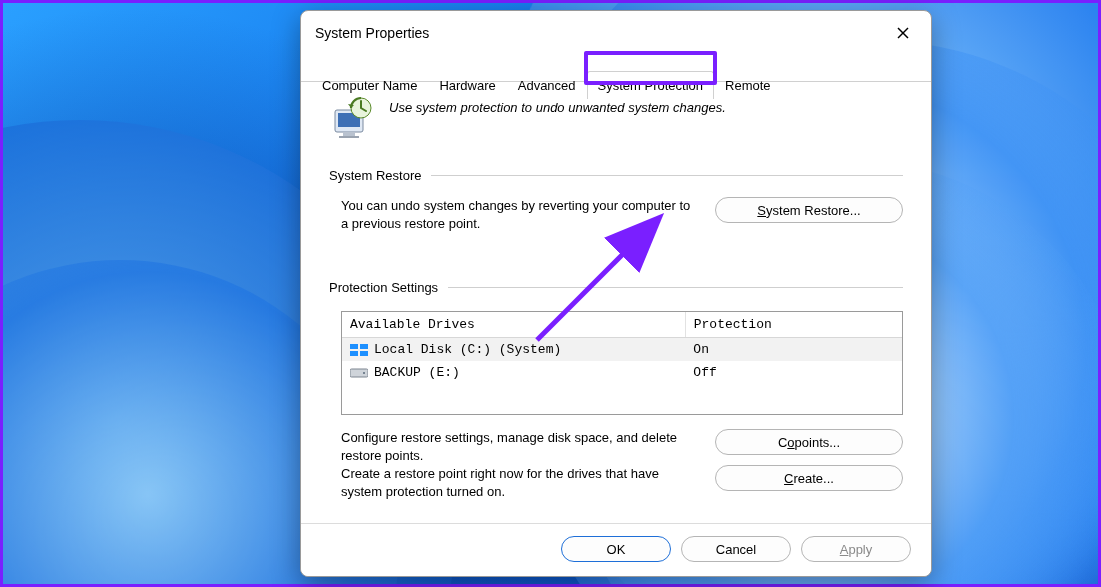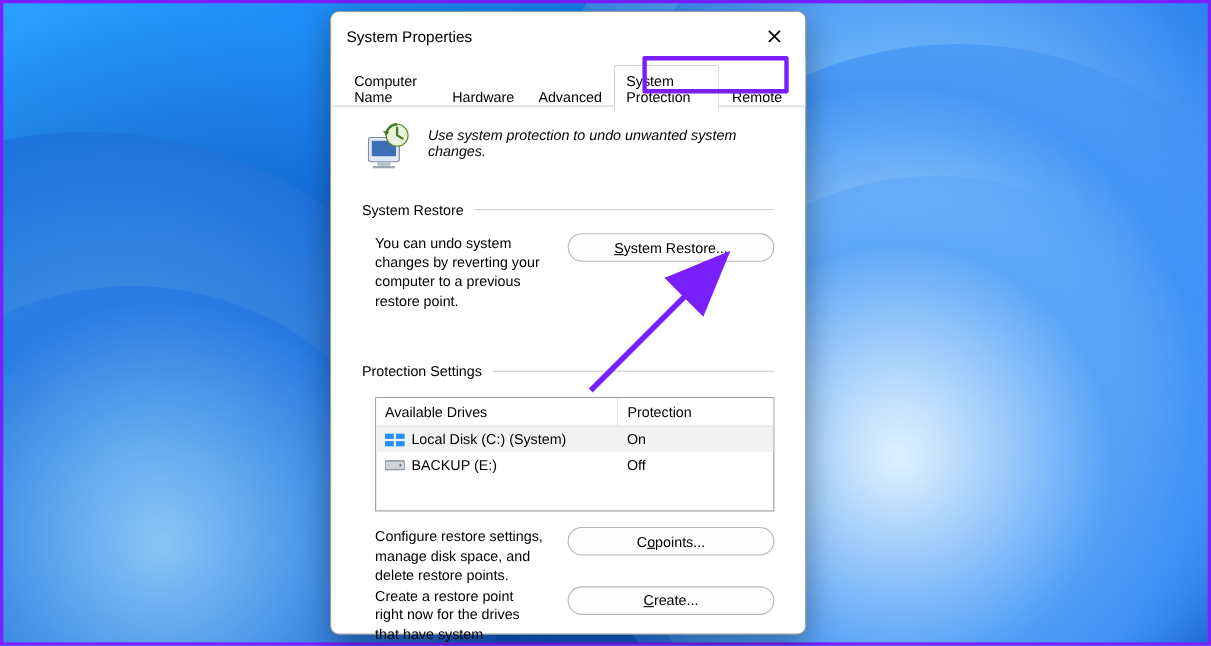--- a/index.html
+++ b/index.html
@@ -51,21 +51,21 @@
     position:absolute; inset:0;
     border:3px solid #7a1fff;
     box-sizing:border-box;
     pointer-events:none;
   }
 
   
   .dialog {
     position: absolute;
     left: 300px; top: 10px;
-    width: 433px; height: 567px;
+    width: 632px; height: 567px;
     background: #ffffff;
     border: 1px solid #9a9a9a;
     border-radius: 8px;
     box-shadow: 0 8px 28px rgba(0,0,0,.35);
     display: flex;
     flex-direction: column;
     box-sizing: border-box;
   }
   .titlebar {
     display:flex; align-items:center; justify-content:space-between;
@@ -88,21 +88,21 @@
     gap:0;
     position:relative;
   }
   .tab {
     padding: 6px 10px 6px;
     font-size: 13px;
     color:#000;
     border:1px solid transparent;
     border-bottom:none;
     position:relative;
-    top:6px;
+    top:18px;
     cursor:pointer;
     background:transparent;
   }
   .tab.active {
     border-color:#d0d0d0;
     background:#ffffff;
     border-top-left-radius:3px;
     border-top-right-radius:3px;
   }
   .tab-highlight {
@@ -147,21 +147,21 @@
   .win-btn.small { min-width:110px; }
   .win-btn:disabled { color:#8a8a8a; cursor:default; }
   .btn-label { pointer-events:none; }
 
   
   .drives-box {
     border:1px solid #9a9a9a;
     height:102px;
     margin: 16px 0 14px 12px;
     background:#fff;
-    display:flex; flex-direction:column;
+    display:flex; flex-direction:column;font-family:Liberation Mono, monospace;
   }
   .dh-row, .d-row { display:flex; }
   .dh-row {
     background:#ffffff;
     border-bottom:1px solid #d7d7d7;
   }
   .dh-cell {
     padding:5px 8px; font-size:13px; color:#000;
     border-right:1px solid #e2e2e2;
   }

